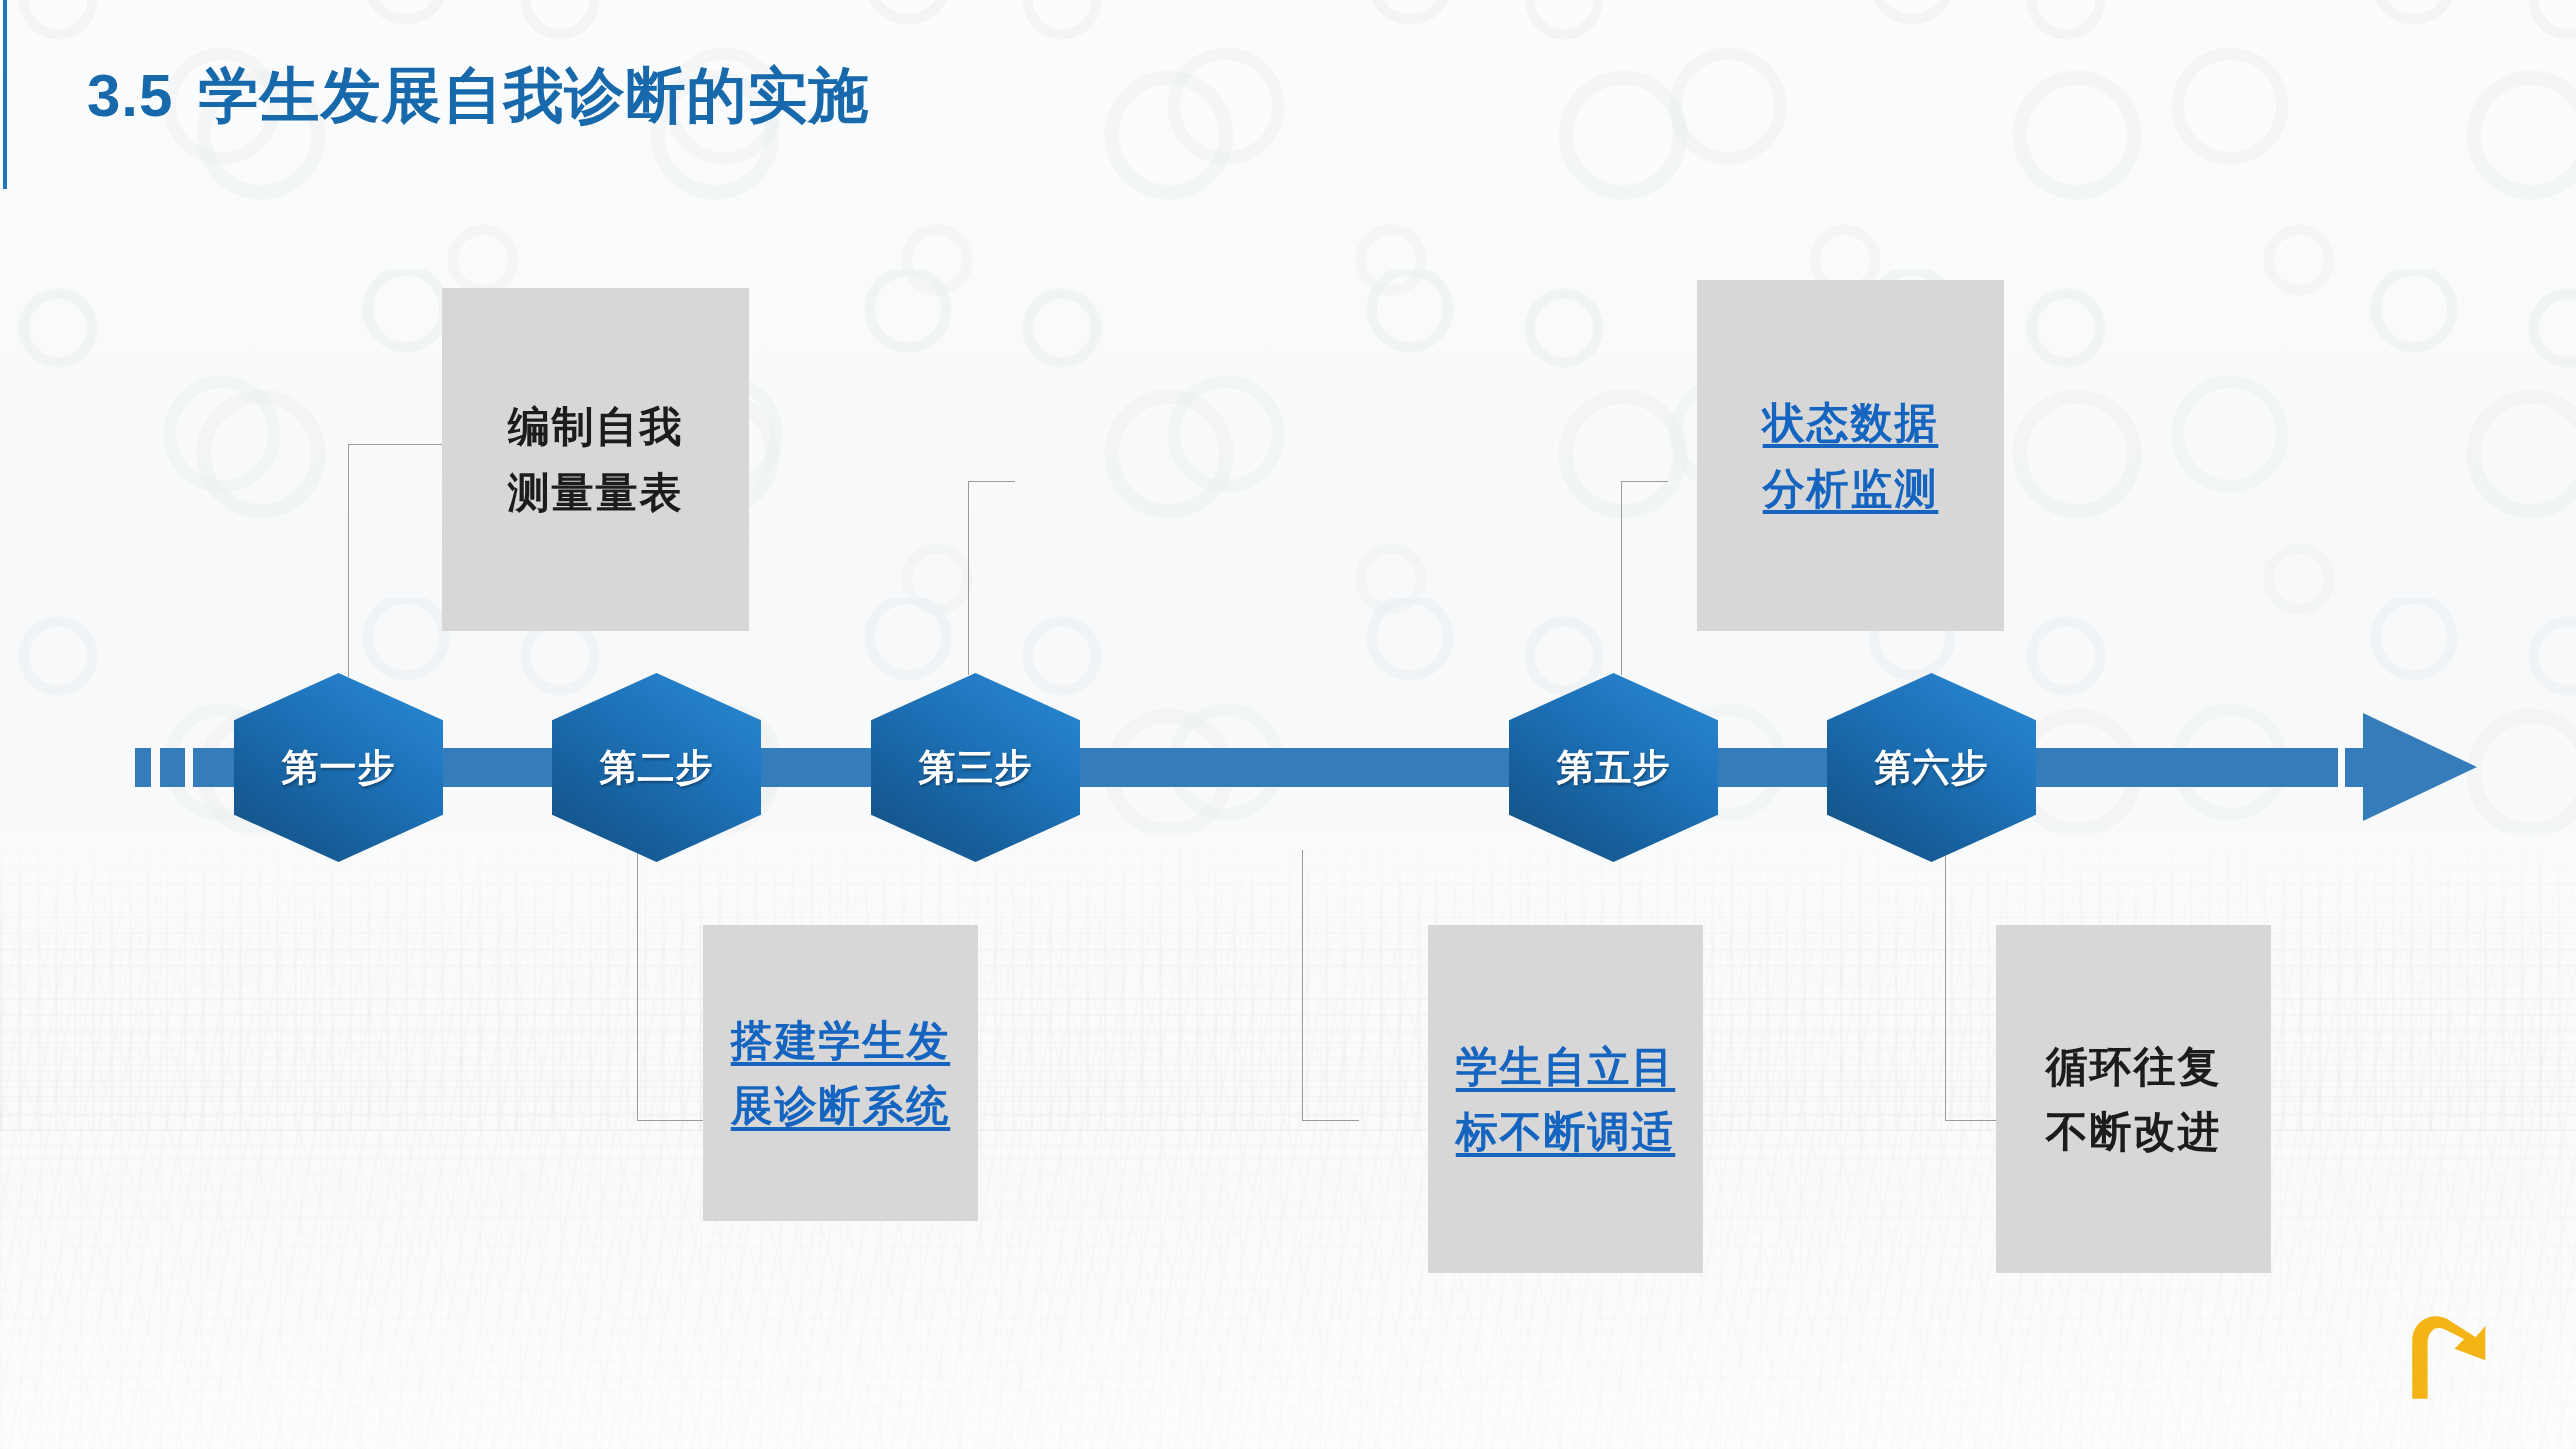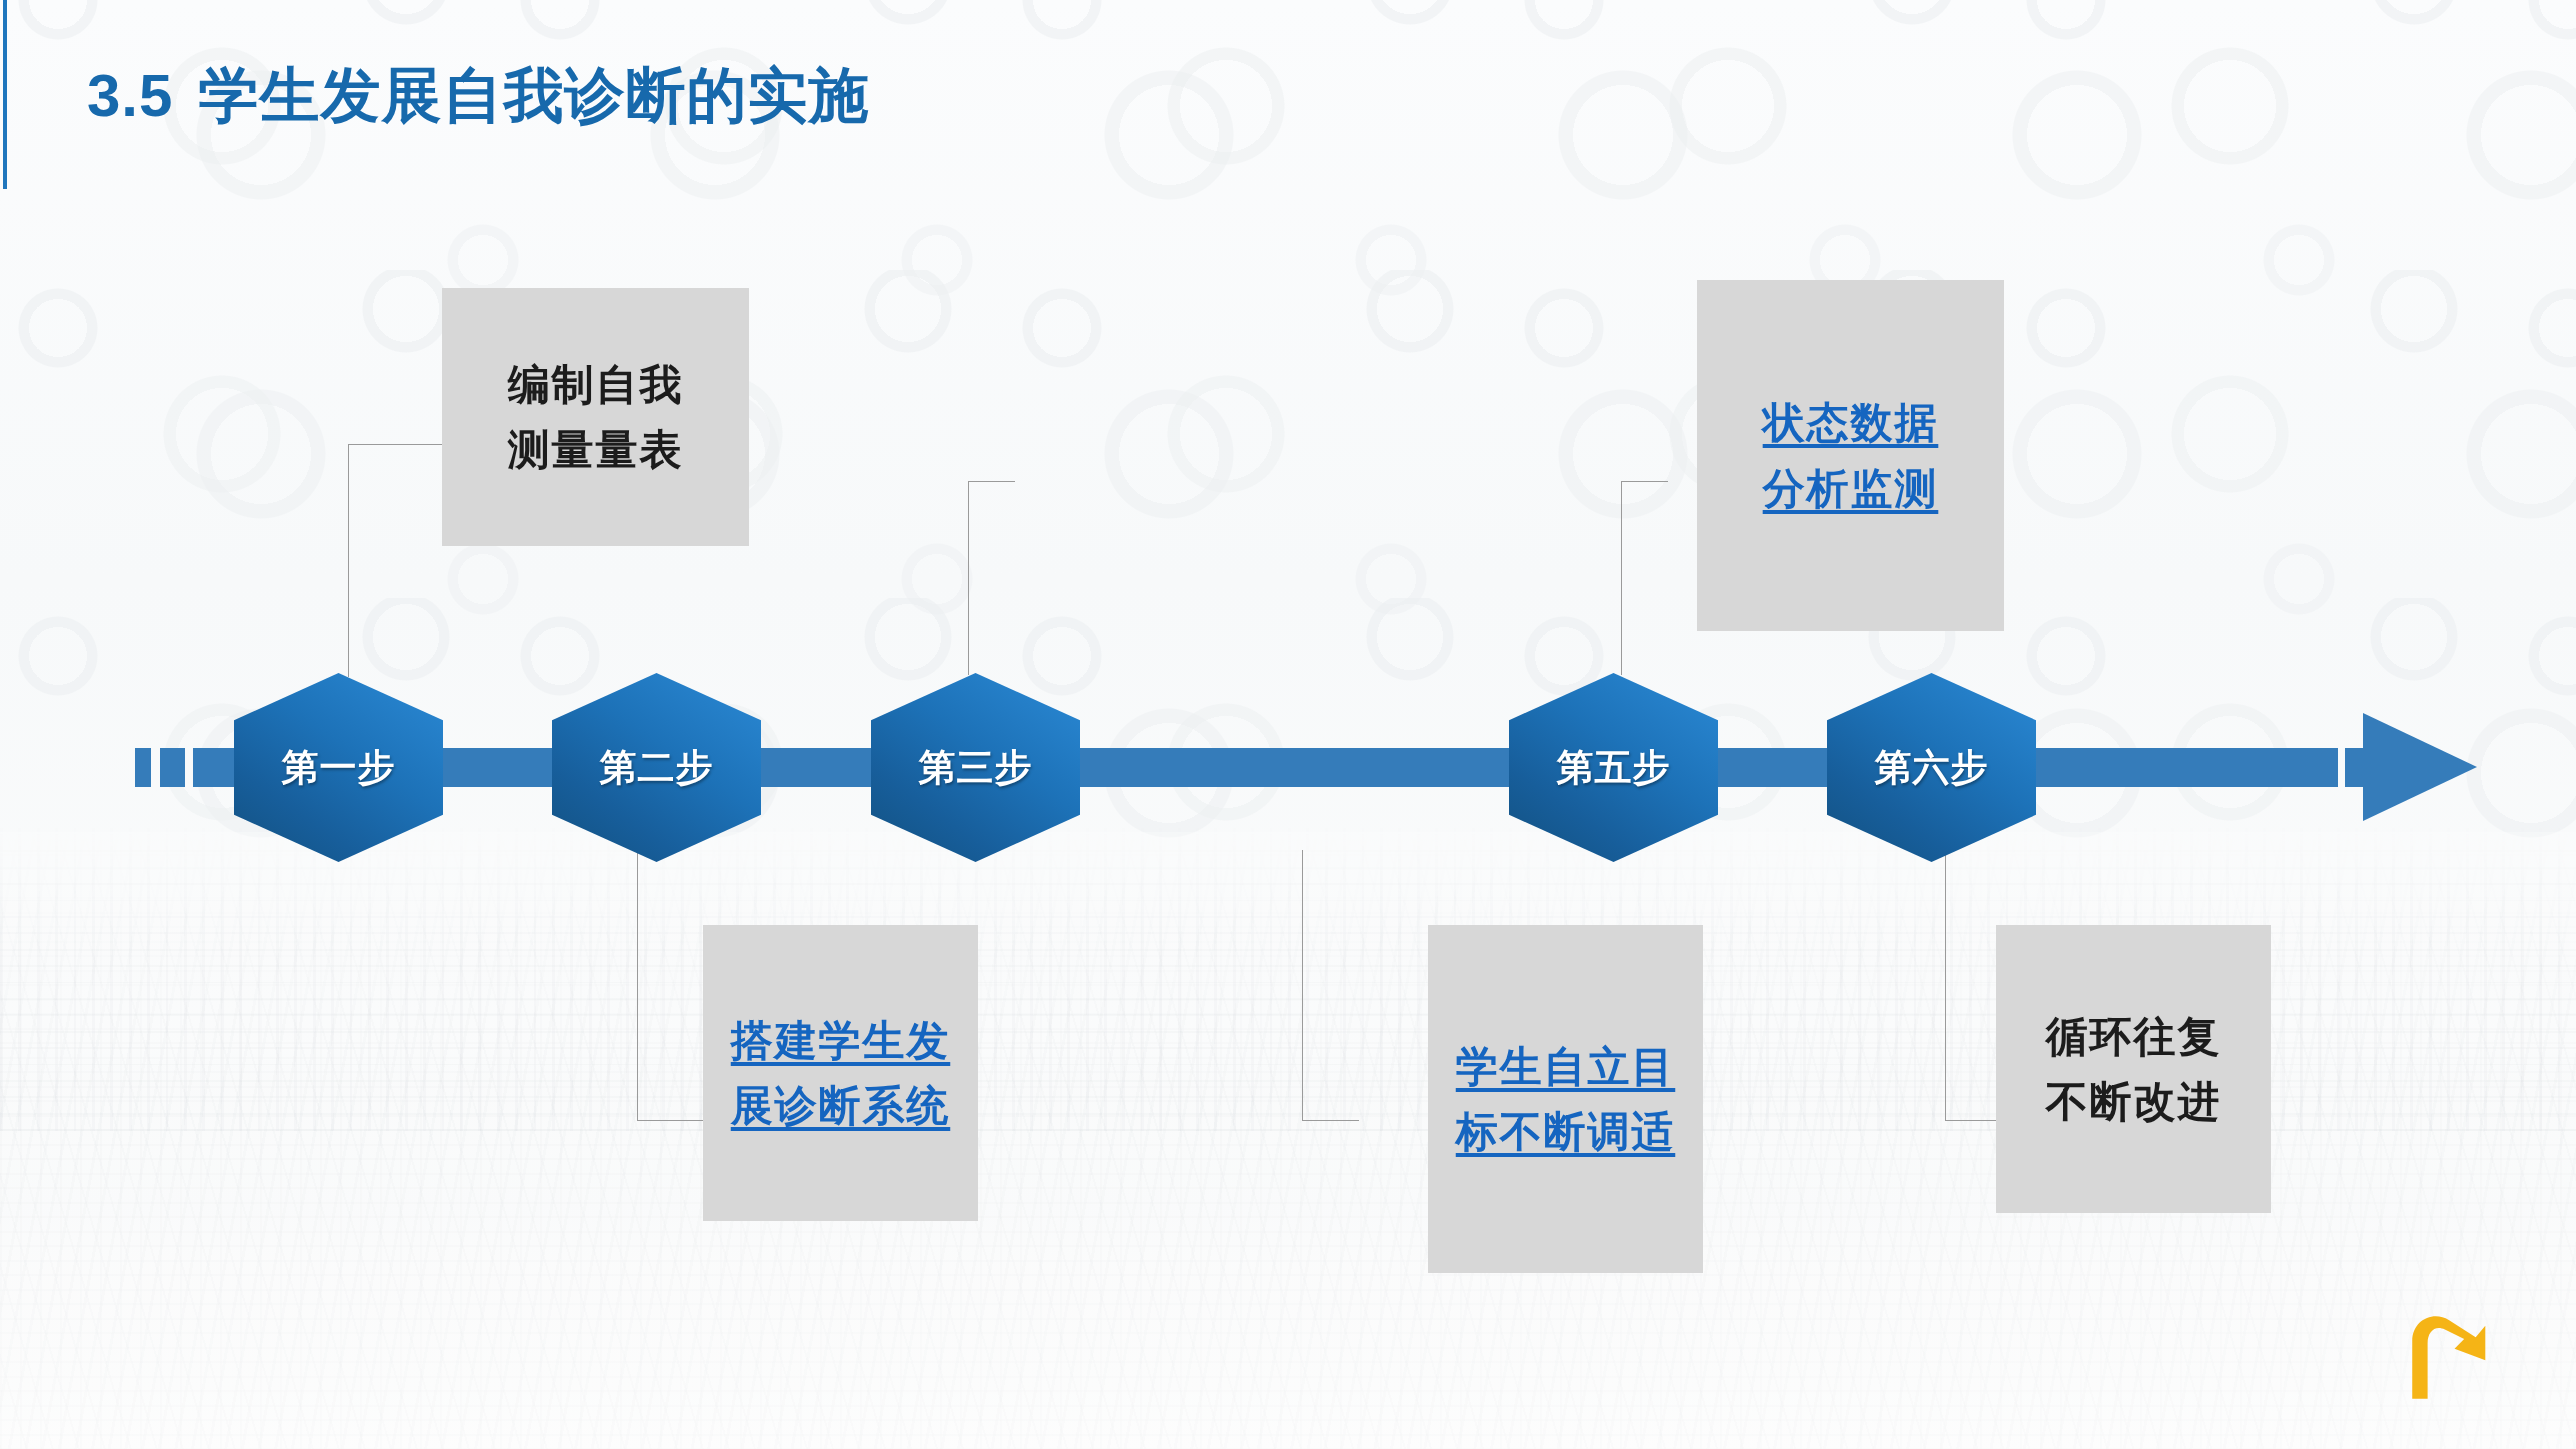--- a/index.html
+++ b/index.html
@@ -228,42 +228,42 @@
   <div class="dash" style="left:2345px;width:29px;"></div>
   <div class="arrow-head"></div>
 
   <div class="elbow up" style="left:348px;  top:444px; width:97px; height:232px;"></div>
   <div class="elbow down" style="left:637px;  top:850px; width:92px;  height:270px;"></div>
   <div class="elbow up" style="left:968px; top:481px; width:46px;  height:193px;"></div>
   <div class="elbow down" style="left:1302px; top:850px; width:56px;  height:270px;"></div>
   <div class="elbow up" style="left:1621px; top:481px; width:46px;  height:193px;"></div>
   <div class="elbow down" style="left:1945px; top:850px; width:50px;  height:270px;"></div>
 
-  <div class="callout dark" style="left:442px; top:288px; width:307px; height:258px;">
+  <div class="callout dark" style="left:442px; top:288px; width:307px; height:343px;">
     <div class="ln">编制自我</div>
     <div class="ln">测量量表</div>
   </div>
 
 
   <div class="callout link" style="left:1665px; top:280px; width:307px; height:351px;margin-left:32px;">
     <div class="ln">状态数据</div>
     <div class="ln">分析监测</div>
   </div>
 
   <div class="callout link" style="left:703px; top:925px; width:275px; height:296px;">
     <div class="ln">搭建学生发</div>
     <div class="ln">展诊断系统</div>
   </div>
 
   <div class="callout link" style="left:1428px; top:925px; width:275px; height:348px;">
     <div class="ln">学生自立目</div>
     <div class="ln">标不断调适</div>
   </div>
 
-  <div class="callout dark" style="left:1996px; top:925px; width:275px; height:288px;">
+  <div class="callout dark" style="left:1996px; top:925px; width:275px; height:348px;">
     <div class="ln">循环往复</div>
     <div class="ln">不断改进</div>
   </div>
 
   <div class="hex" style="left:234px; top:673px;">
     <span class="hex-label">第一步</span>
   </div>
   <div class="hex" style="left:552px; top:673px;">
     <span class="hex-label">第二步</span>
   </div>

